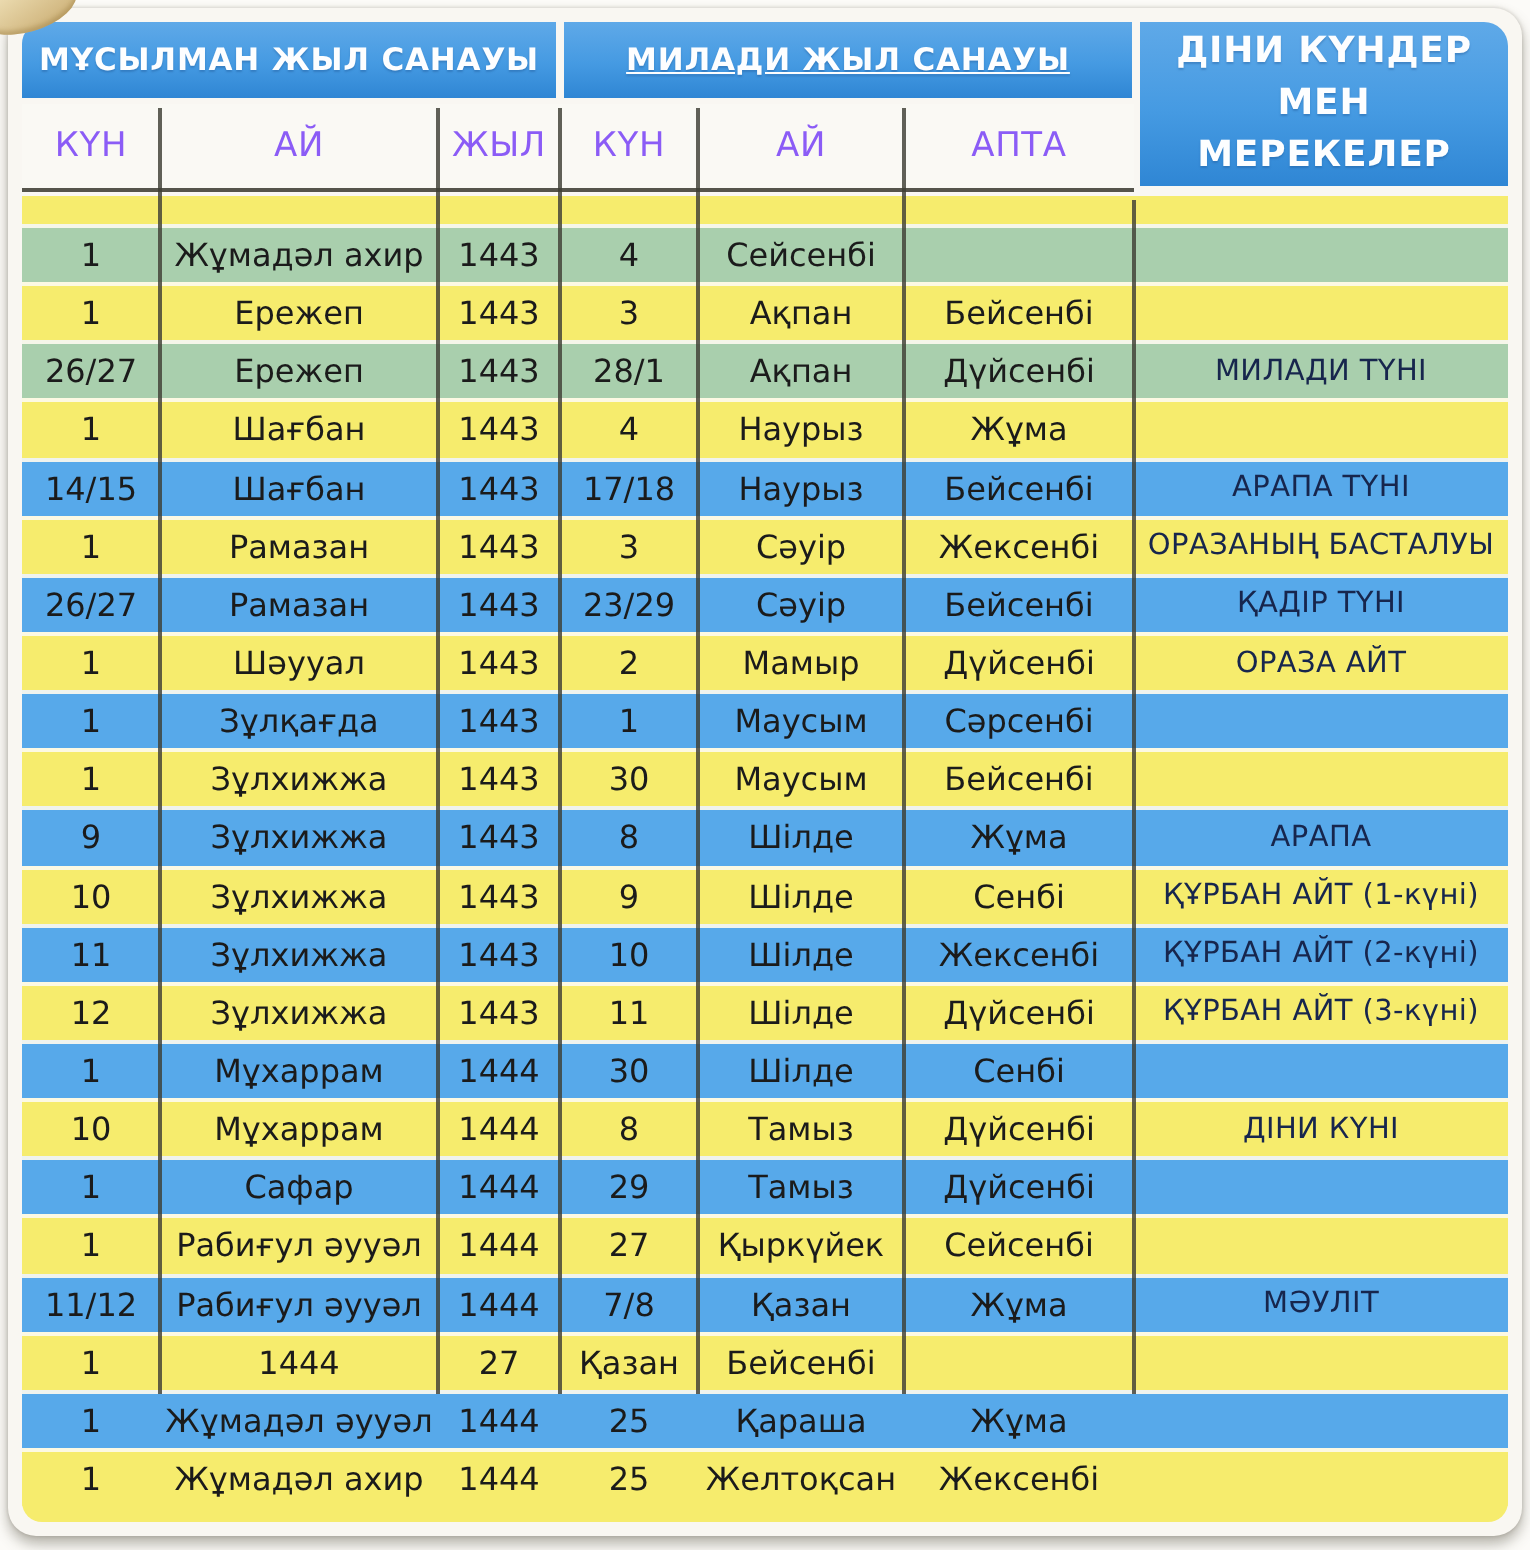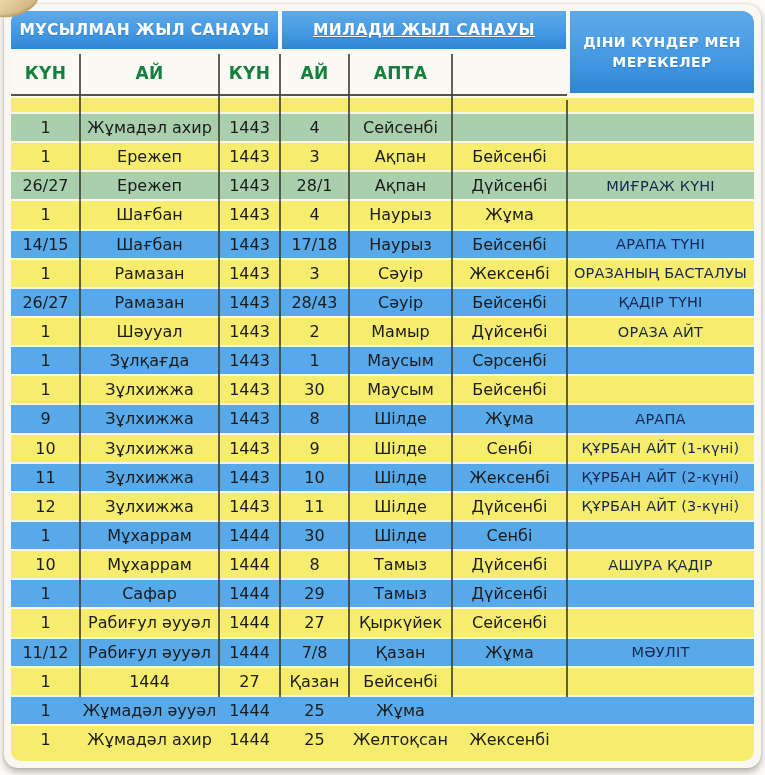--- a/index.html
+++ b/index.html
@@ -25,34 +25,34 @@
     background:linear-gradient(180deg,var(--hdr-top) 0%, #459ae2 55%, var(--hdr-bottom) 100%);
     display:flex;align-items:center;justify-content:center;
     color:#fdfeff;font-weight:bold;font-size:15.5px;letter-spacing:.4px;
     text-shadow:0 1px 1px rgba(30,80,140,.35);
   }
   .hdr-muslim{left:0;width:267px;border-top-left-radius:11px;}
   .hdr-miladi{left:271px;width:284px;text-decoration:underline;}
   .hdr-holidays{
     left:559px;width:184px;height:82px;
     border-top-right-radius:12px;
-    flex-direction:column;line-height:1.45;font-size:14px;text-align:center;
+    flex-direction:column;line-height:1.45;font-size:18px;text-align:center;
   }
 
   
   .subhdr{
     position:absolute;top:41px;left:0;width:556px;height:44px;
     box-sizing:border-box;
     background:#faf9f4;
     border-bottom:2px solid #55544b;
     display:grid;grid-template-columns:69px 139px 61px 69px 103px 115px;
   }
   .subhdr .scell{
     display:flex;align-items:center;justify-content:center;
-    font-weight:bold;font-size:17px;color:#15803d;letter-spacing:.3px;
+    font-weight:normal;font-size:17px;color:#8b5cf6;letter-spacing:.3px;
   }
 
   
   .data{
     position:absolute;top:87px;left:0;width:743px;height:663px;
     box-sizing:border-box;
     background:var(--row-yellow);
     border-bottom-left-radius:10px;border-bottom-right-radius:10px;
     overflow:hidden;
     display:flex;flex-direction:column;
@@ -107,20 +107,21 @@
       <span>МИЛАДИ ЖЫЛ САНАУЫ</span>
     </div>
     <div class="hdr-block hdr-holidays">
       <span>ДІНИ КҮНДЕР МЕН</span>
       <span>МЕРЕКЕЛЕР</span>
     </div>
 
     <div class="subhdr">
       <div class="scell">КҮН</div>
       <div class="scell">АЙ</div>
+      <div class="scell">ЖЫЛ</div>
       <div class="scell">КҮН</div>
       <div class="scell">АЙ</div>
       <div class="scell">АПТА</div>
     </div>
 
     <div class="data" id="rows-container">
         <div class="row bg-teal">
           <div class="cell">1</div>
           <div class="cell">Жұмадәл ахир</div>
           <div class="cell">1443</div>
@@ -137,21 +138,21 @@
           <div class="cell">Бейсенбі</div>
           <div class="cell holiday"></div>
         </div>
         <div class="row bg-teal">
           <div class="cell">26/27</div>
           <div class="cell">Ережеп</div>
           <div class="cell">1443</div>
           <div class="cell">28/1</div>
           <div class="cell">Ақпан</div>
           <div class="cell">Дүйсенбі</div>
-          <div class="cell holiday">МИҒРАЖ КҮНІ</div>
+          <div class="cell holiday">МИЛАДИ ТҮНІ</div>
         </div>
         <div class="row bg-yellow">
           <div class="cell">1</div>
           <div class="cell">Шағбан</div>
           <div class="cell">1443</div>
           <div class="cell">4</div>
           <div class="cell">Наурыз</div>
           <div class="cell">Жұма</div>
           <div class="cell holiday"></div>
         </div>
@@ -170,21 +171,21 @@
           <div class="cell">1443</div>
           <div class="cell">3</div>
           <div class="cell">Сәуір</div>
           <div class="cell">Жексенбі</div>
           <div class="cell holiday">ОРАЗАНЫҢ БАСТАЛУЫ</div>
         </div>
         <div class="row bg-blue">
           <div class="cell">26/27</div>
           <div class="cell">Рамазан</div>
           <div class="cell">1443</div>
-          <div class="cell">28/43</div>
+          <div class="cell">23/29</div>
           <div class="cell">Сәуір</div>
           <div class="cell">Бейсенбі</div>
           <div class="cell holiday">ҚАДІР ТҮНІ</div>
         </div>
         <div class="row bg-yellow">
           <div class="cell">1</div>
           <div class="cell">Шәууал</div>
           <div class="cell">1443</div>
           <div class="cell">2</div>
           <div class="cell">Мамыр</div>
@@ -254,21 +255,21 @@
           <div class="cell">Сенбі</div>
           <div class="cell holiday"></div>
         </div>
         <div class="row bg-yellow">
           <div class="cell">10</div>
           <div class="cell">Мұхаррам</div>
           <div class="cell">1444</div>
           <div class="cell">8</div>
           <div class="cell">Тамыз</div>
           <div class="cell">Дүйсенбі</div>
-          <div class="cell holiday">АШУРА ҚАДІР</div>
+          <div class="cell holiday">ДІНИ КҮНІ</div>
         </div>
         <div class="row bg-blue">
           <div class="cell">1</div>
           <div class="cell">Сафар</div>
           <div class="cell">1444</div>
           <div class="cell">29</div>
           <div class="cell">Тамыз</div>
           <div class="cell">Дүйсенбі</div>
           <div class="cell holiday"></div>
         </div>
@@ -296,20 +297,21 @@
           <div class="cell">27</div>
           <div class="cell">Қазан</div>
           <div class="cell">Бейсенбі</div>
           <div class="cell holiday"></div>
         </div>
         <div class="row bg-blue">
           <div class="cell">1</div>
           <div class="cell">Жұмадәл әууәл</div>
           <div class="cell">1444</div>
           <div class="cell">25</div>
+          <div class="cell">Қараша</div>
           <div class="cell">Жұма</div>
           <div class="cell holiday"></div>
         </div>
         <div class="row bg-yellow">
           <div class="cell">1</div>
           <div class="cell">Жұмадәл ахир</div>
           <div class="cell">1444</div>
           <div class="cell">25</div>
           <div class="cell">Желтоқсан</div>
           <div class="cell">Жексенбі</div>

